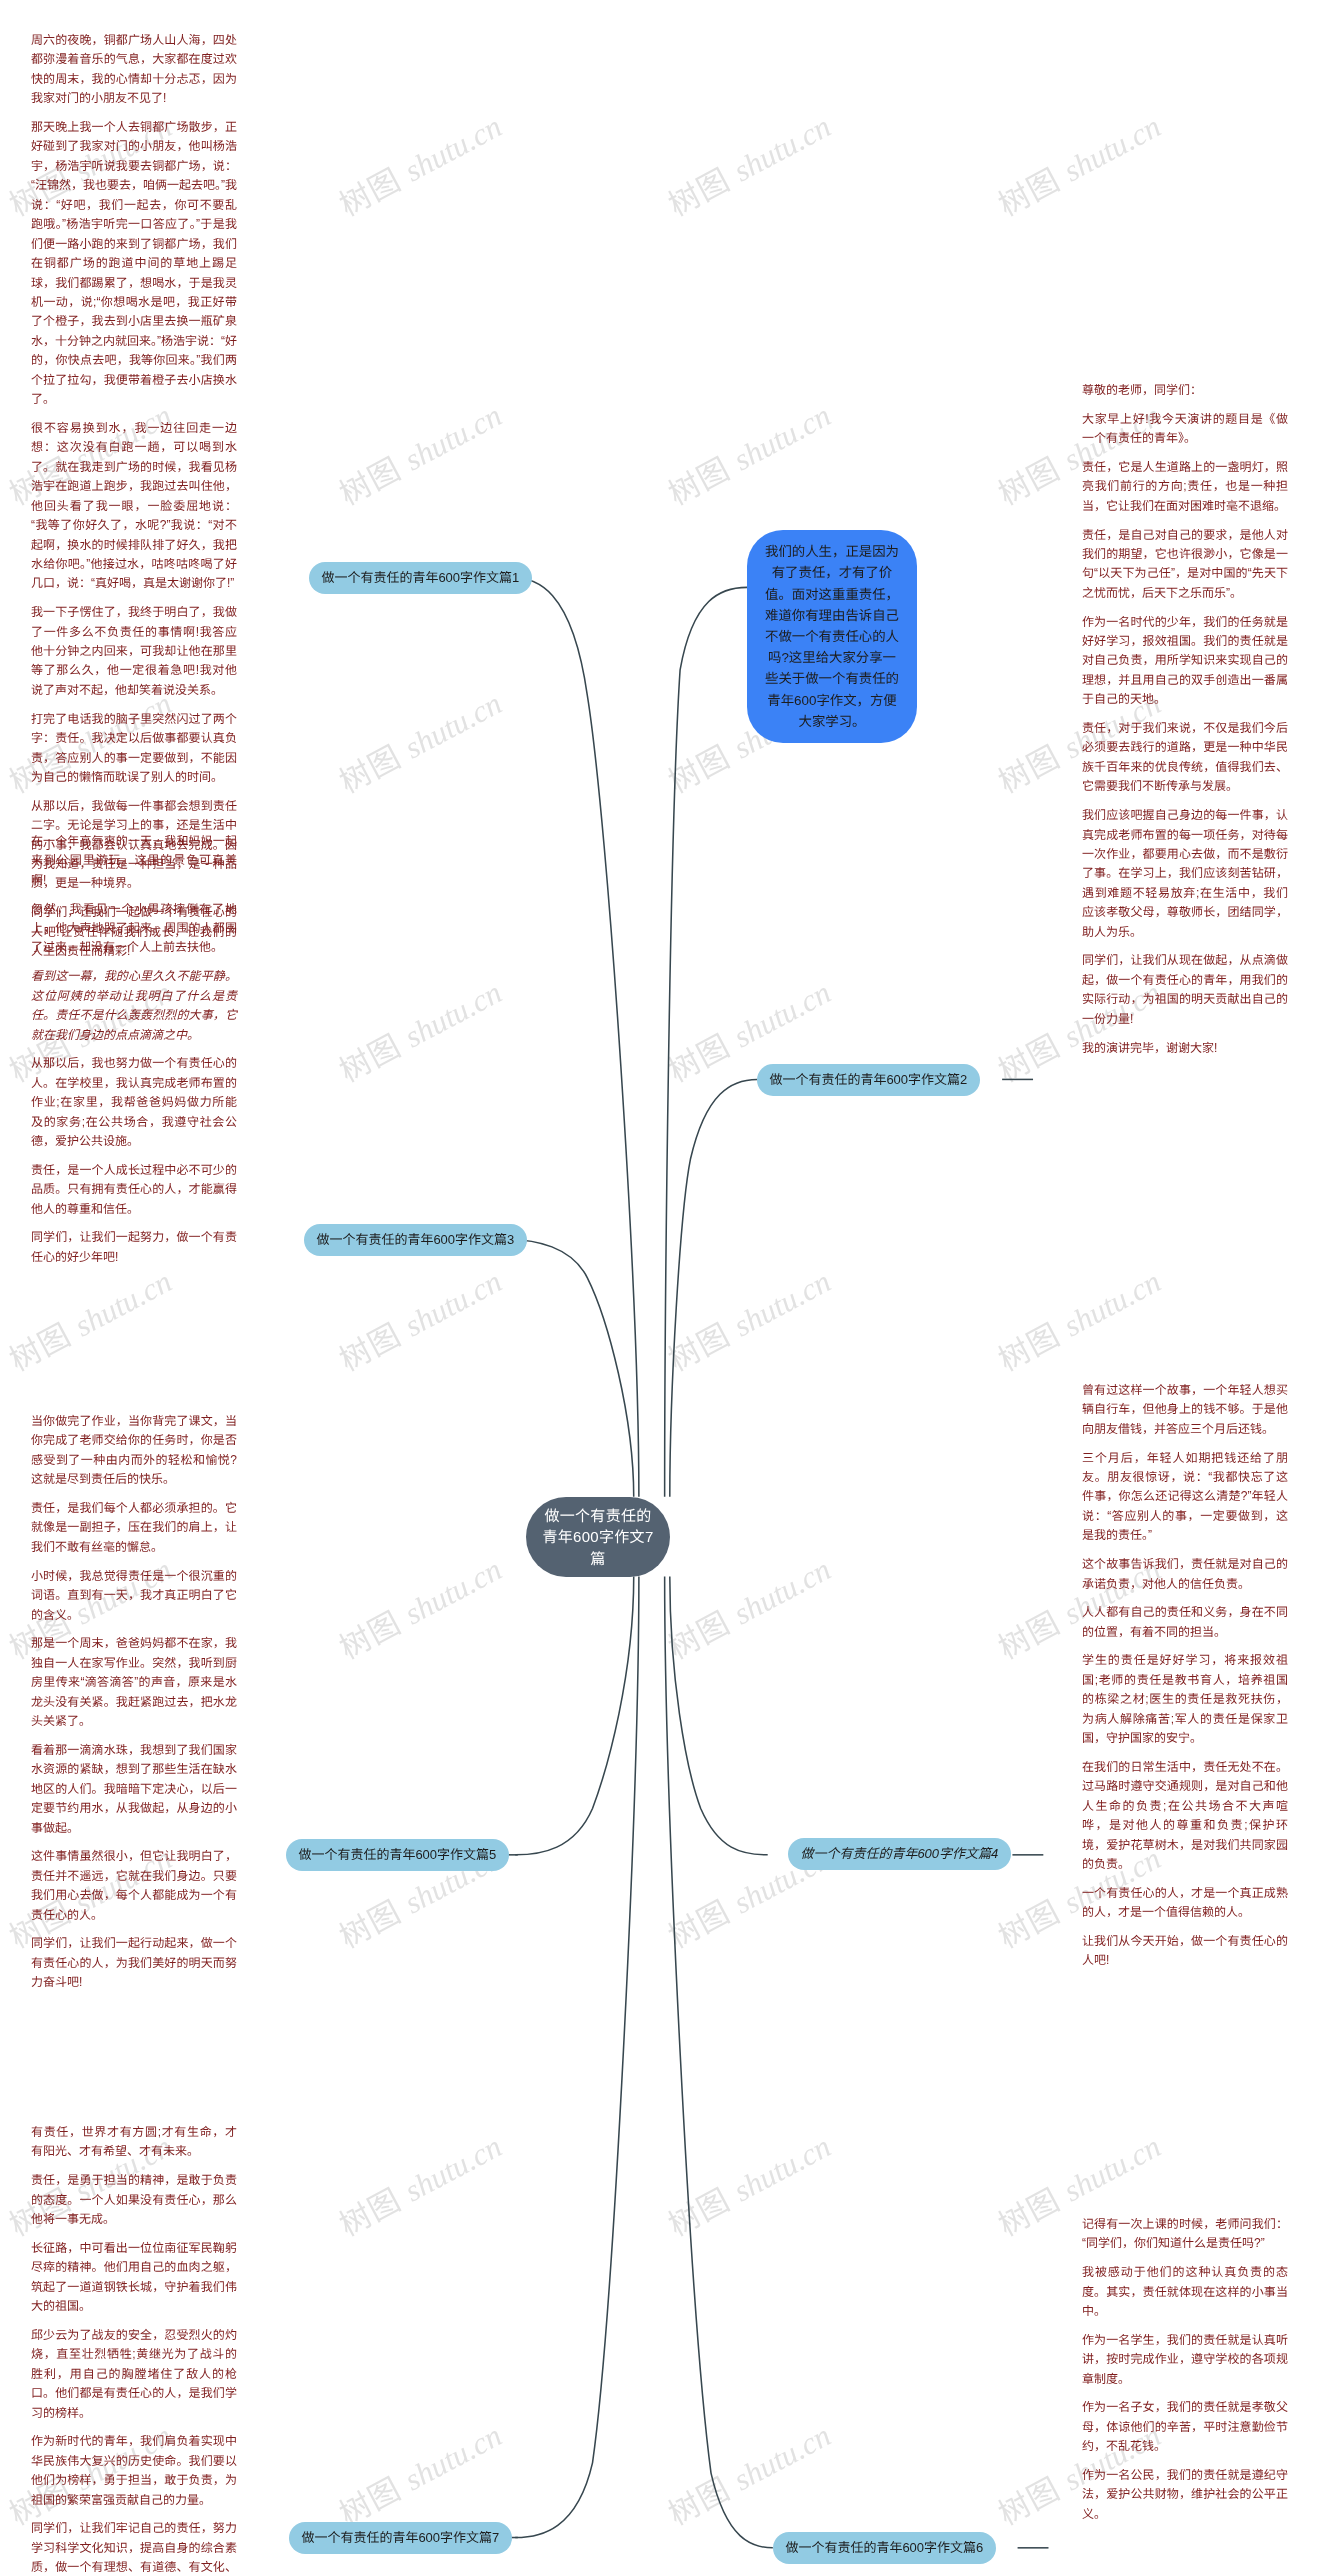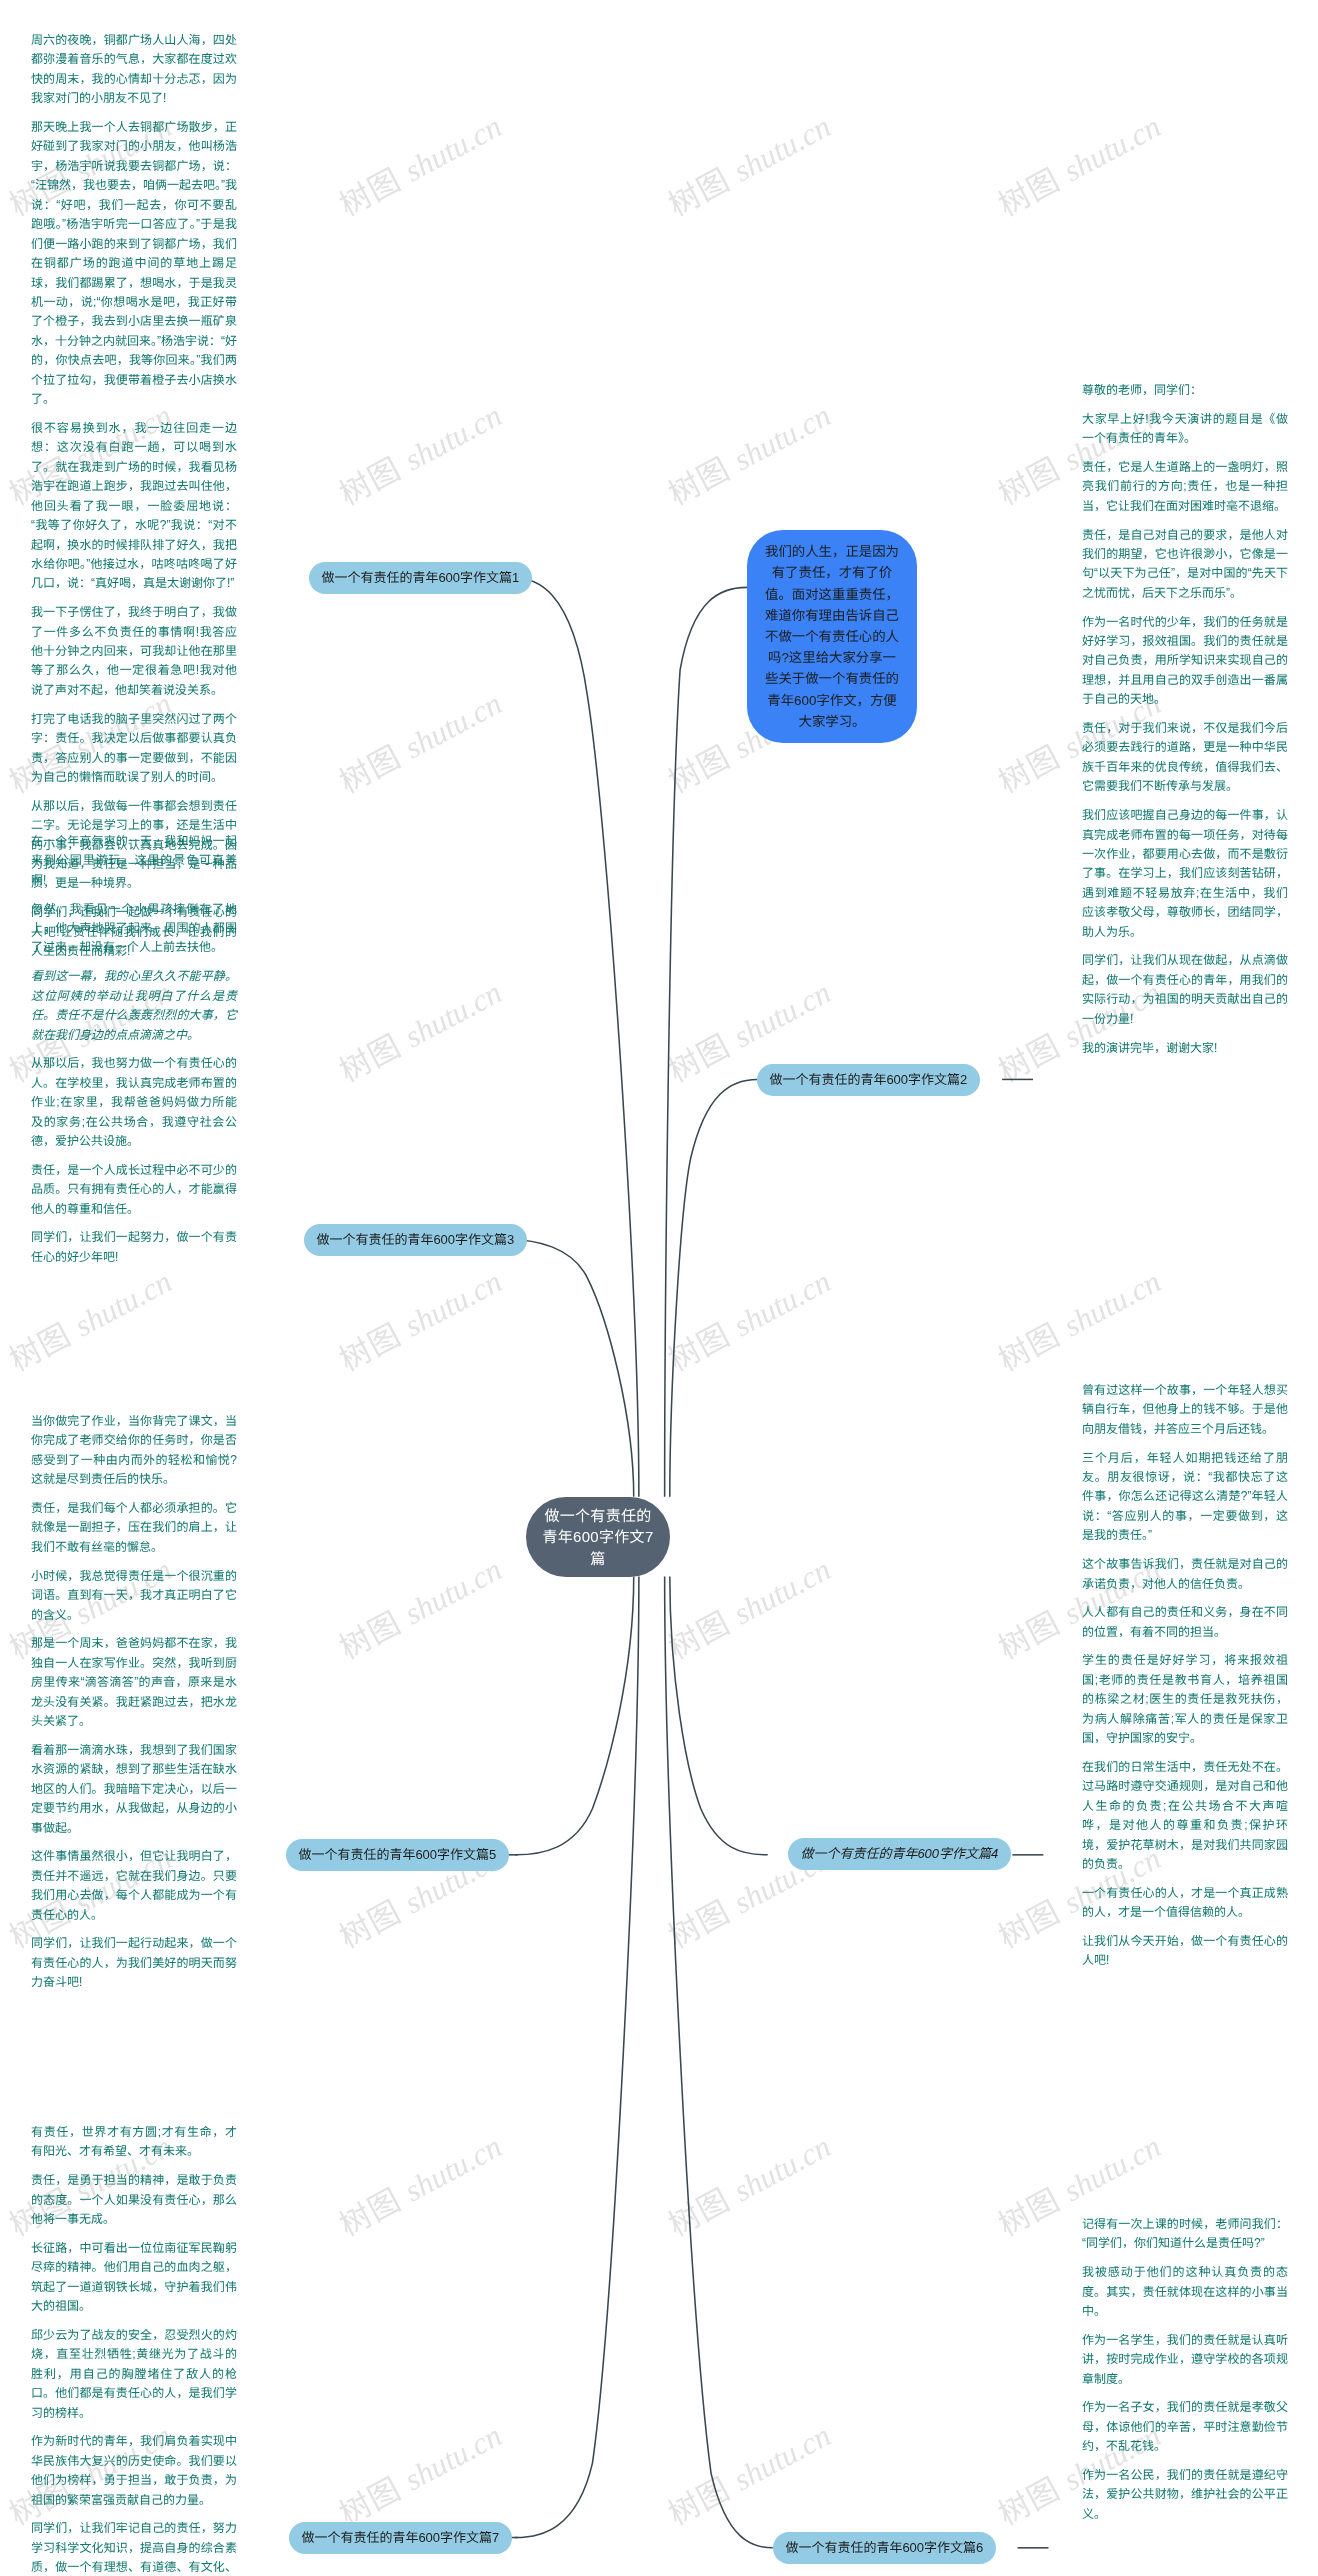--- a/index.html
+++ b/index.html
@@ -84,21 +84,21 @@
     padding:11.3px 16.5px;
     border-radius:36px;
     text-align:center;
     line-height:1.58;
   }
 
   
   .para{
     position:absolute;
     z-index:3;
-    color:#0f766e;
+    color:#7f1d1d;
     font-size:12px;
     line-height:1.62;
     text-align:justify;
     text-justify:inter-ideograph;
     box-sizing:border-box;
   }
 </style>
 </head>
 <body>
 

